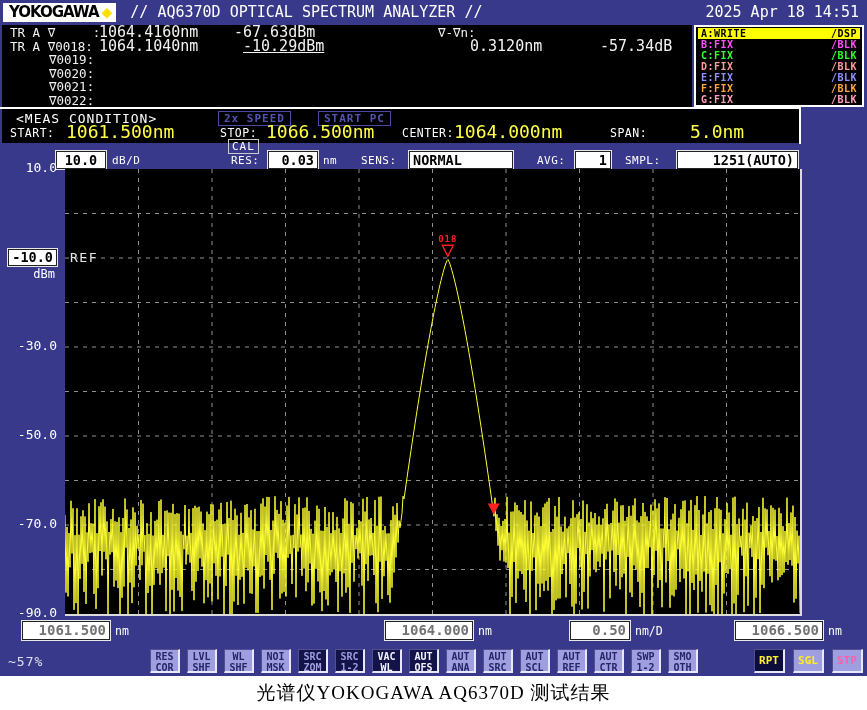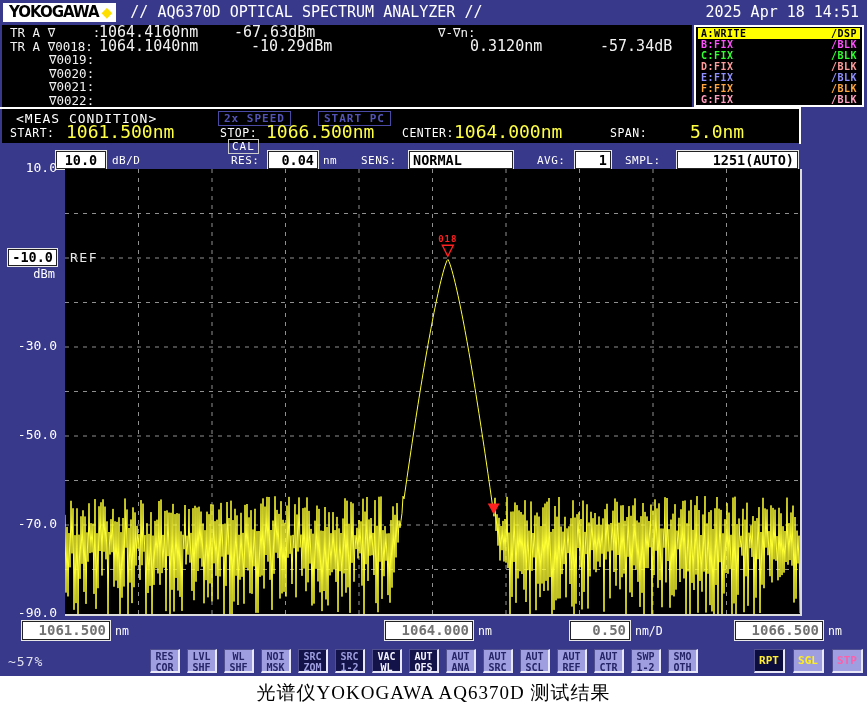--- a/index.html
+++ b/index.html
@@ -88,21 +88,21 @@
       <div class="datetime">2025 Apr 18 14:51</div>
     </div>
 
     <div class="trace-info" id="trace-lines">
         <span class="tcell cell-sm" style="left: 8px; top: 1px;">TR A ∇     :</span>
         <span class="tcell cell-lg" style="left: 97px; top: 1px;">1064.4160nm</span>
         <span class="tcell cell-lg" style="left: 232px; top: 1px;">-67.63dBm</span>
         <span class="tcell cell-sm" style="left: 436px; top: 1px;">∇-∇n:</span>
         <span class="tcell cell-sm" style="left: 8px; top: 14.5px;">TR A ∇0018:</span>
         <span class="tcell cell-lg" style="left: 97px; top: 14.5px;">1064.1040nm</span>
-        <span class="tcell cell-lg" style="left: 249px; top: 14.5px;">-10.29dBm</span>
+        <span class="tcell cell-lg" style="left: 241px; top: 14.5px; text-decoration: underline;">-10.29dBm</span>
         <span class="tcell cell-lg" style="left: 468px; top: 14.5px;">0.3120nm</span>
         <span class="tcell cell-lg" style="left: 598px; top: 14.5px;">-57.34dB</span>
         <span class="tcell cell-sm" style="left: 47px; top: 28px;">∇0019:</span>
         <span class="tcell cell-sm" style="left: 47px; top: 41.5px;">∇0020:</span>
         <span class="tcell cell-sm" style="left: 47px; top: 55px;">∇0021:</span>
         <span class="tcell cell-sm" style="left: 47px; top: 68.5px;">∇0022:</span>
       </div>
     <div class="trace-list" id="trace-list">
         <div class="trow" style="color: rgb(0, 0, 0); background: rgb(255, 255, 0);">
           <span>A:WRITE</span>
@@ -148,21 +148,21 @@
       <span class="mval" style="left:452px;">1064.000nm</span>
       <span class="mlabel" style="left:608px;">SPAN:</span>
       <span class="mval" style="left:688px;">5.0nm</span>
     </div>
 
     <div class="settings">
       <span class="sbox" style="left:56px;width:50px;text-align:center;">10.0</span>
       <span class="slabel" style="left:112px;">dB/D</span>
       <span class="cal">CAL</span>
       <span class="slabel" style="left:231px;">RES:</span>
-      <span class="sbox" style="left:268px;width:50px;text-align:right;">0.04</span>
+      <span class="sbox" style="left:268px;width:50px;text-align:right;">0.03</span>
       <span class="slabel" style="left:323px;">nm</span>
       <span class="slabel" style="left:361px;">SENS:</span>
       <span class="sbox" style="left:409px;width:104px;text-align:left;">NORMAL</span>
       <span class="slabel" style="left:537px;">AVG:</span>
       <span class="sbox" style="left:575px;width:36px;text-align:right;">1</span>
       <span class="slabel" style="left:625px;">SMPL:</span>
       <span class="sbox" style="left:677px;width:121px;text-align:right;">1251(AUTO)</span>
     </div>
 
     <div class="plot" id="plot"><svg width="735" height="445" viewBox="0 0 735 445">

